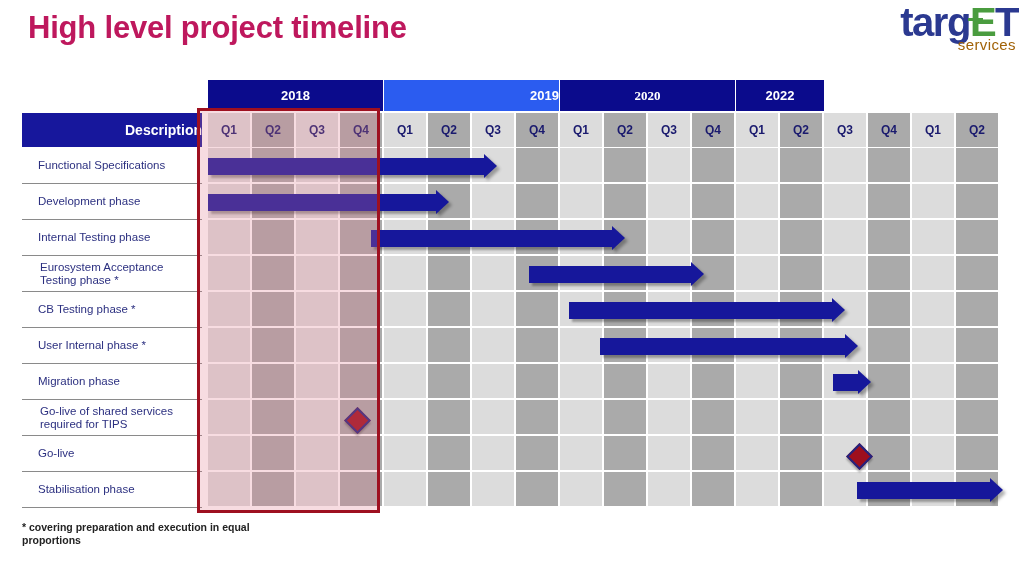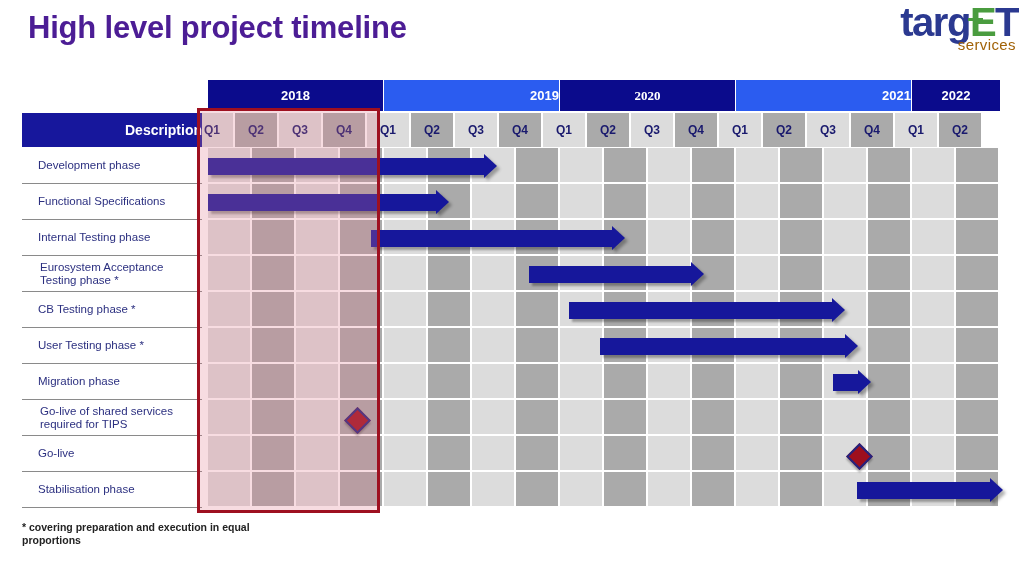--- a/index.html
+++ b/index.html
@@ -17,21 +17,21 @@
     color: #1f2a7a;
   }
 
   
   #page-title {
     position: absolute;
     left: 28px;
     top: 10px;
     font-size: 31px;
     font-weight: bold;
-    color: #4c1d95;
+    color: #be185d;
     letter-spacing: -0.2px;
     white-space: nowrap;
   }
 
   
   #logo {
     position: absolute;
     right: 4px;
     top: 2px;
     width: 206px;
@@ -88,21 +88,21 @@
     box-sizing: border-box;
     border-right: 1px solid #ffffff;
   }
   .year-cell.dark  { background: #0b0b8c; }
   .year-cell.light { background: #2b5cf0; text-align: right; }
   .year-cell:last-child { border-right: none; }
 
   
   #quarter-row {
     position: absolute;
-    left: 191px;
+    left: 208px;
     top: 113px;
     height: 34px;
     display: flex;
   }
   .q-cell {
     width: 44px;
     height: 34px;
     line-height: 34px;
     text-align: center;
     font-size: 12px;
@@ -242,21 +242,20 @@
 
 <div id="logo">
   <span class="logo-word"><span>targ</span><span class="euro">E</span><span>T</span></span>
   <span class="logo-sub">services</span>
 </div>
 
 <div id="year-row">
     <div class="year-cell dark" style="width: 176px;">2018</div>
     <div class="year-cell light" style="width: 176px;">2019</div>
     <div class="year-cell dark" style="width: 176px; font-family: Liberation Serif, serif;">2020</div>
-    <div class="year-cell light" style="width: 176px;">2021</div>
     <div class="year-cell dark" style="width: 88px;">2022</div>
   </div>
 
 <div id="quarter-row">
     <div class="q-cell odd">Q1</div>
     <div class="q-cell even">Q2</div>
     <div class="q-cell odd">Q3</div>
     <div class="q-cell even">Q4</div>
     <div class="q-cell odd">Q1</div>
     <div class="q-cell even">Q2</div>
@@ -270,26 +269,26 @@
     <div class="q-cell even">Q2</div>
     <div class="q-cell odd">Q3</div>
     <div class="q-cell even">Q4</div>
     <div class="q-cell odd">Q1</div>
     <div class="q-cell even">Q2</div>
   </div>
 
 <div id="description-header">Description</div>
 
 <div id="row-labels">
+    <div class="row-label">Functional Specifications</div>
     <div class="row-label">Development phase</div>
-    <div class="row-label">Functional Specifications</div>
     <div class="row-label">Internal Testing phase</div>
     <div class="row-label two-line">Eurosystem Acceptance Testing phase *</div>
     <div class="row-label">CB Testing phase *</div>
-    <div class="row-label">User Testing phase *</div>
+    <div class="row-label">User Internal phase *</div>
     <div class="row-label">Migration phase</div>
     <div class="row-label two-line">Go-live of shared services required for TIPS</div>
     <div class="row-label">Go-live</div>
     <div class="row-label">Stabilisation phase</div>
   </div>
 
 <div id="grid-body">
     <div class="grid-row">
       <div class="grid-cell odd"></div>
       <div class="grid-cell even"></div>

